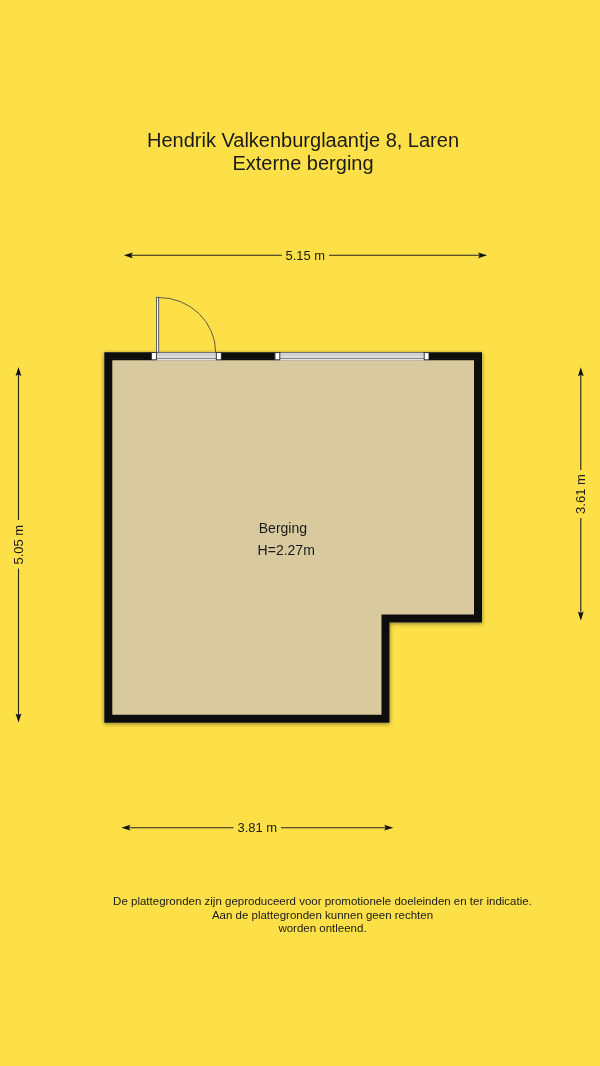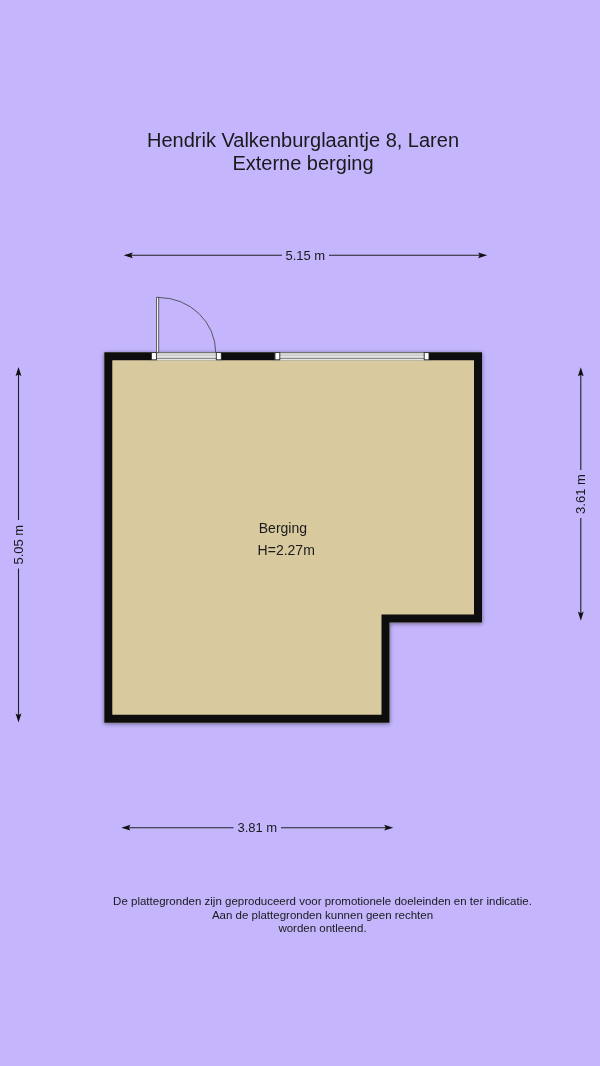--- a/index.html
+++ b/index.html
@@ -1,16 +1,16 @@
 <!DOCTYPE html>
 <html><head>
 <meta charset="utf-8">
 <style>
   html,body{margin:0;padding:0;background:#ffffff;}
-  .page{position:relative;width:600px;height:1066px;background:#c4b5fd;overflow:hidden;}
+  .page{position:relative;width:600px;height:1066px;background:#fde047;overflow:hidden;}
   svg text{font-family:"Liberation Sans", sans-serif;fill:#1a1a1a;}
 </style>
 </head>
 <body>
 <div class="page">
 <svg width="600" height="1066" viewBox="0 0 600 1066" xmlns="http://www.w3.org/2000/svg">
   <defs>
     <filter id="wallshadow" x="-10%" y="-10%" width="120%" height="120%">
       <feDropShadow dx="0" dy="1" stdDeviation="2.2" flood-color="#000000" flood-opacity="0.45"></feDropShadow>
     </filter>

